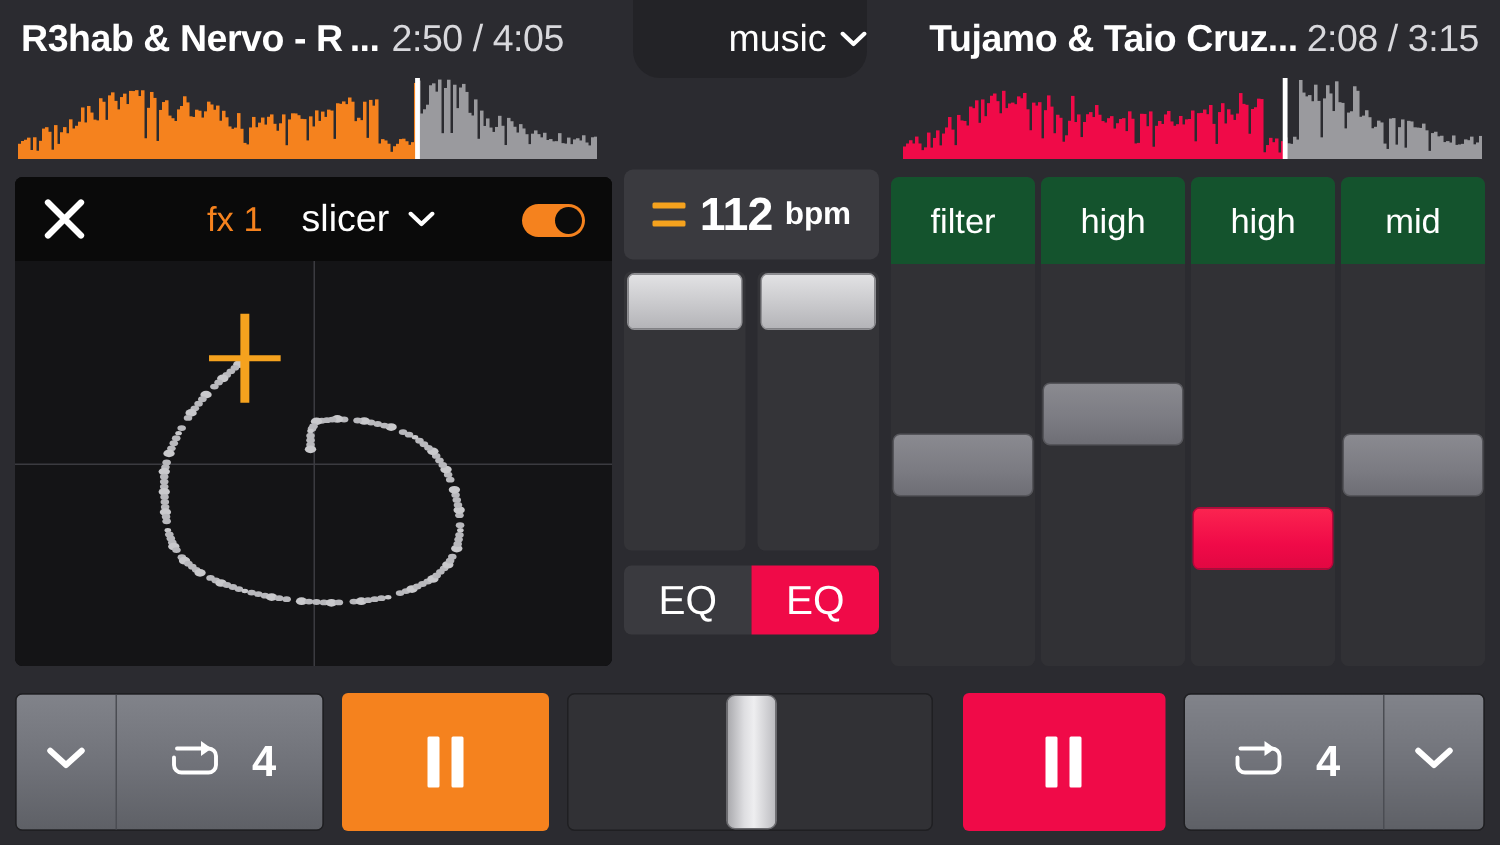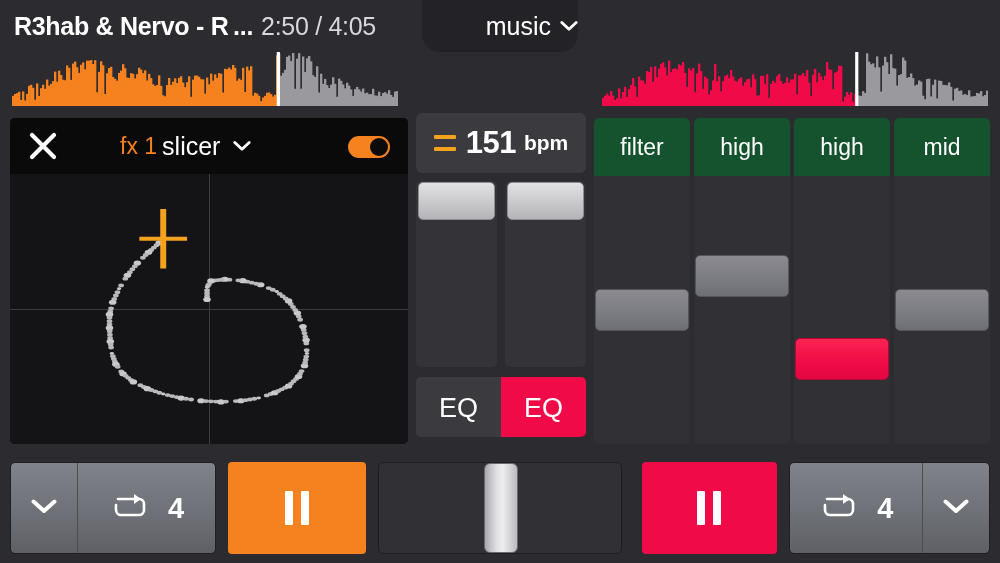--- a/index.html
+++ b/index.html
@@ -99,26 +99,26 @@
   }
   .fx-close {
     width: 66px; height: 56px;
     display: flex; align-items: center; justify-content: center;
   }
   .fx-close svg { display: block; }
   .fx-num {
     color: #f5821e;
     font-size: 23px;
     font-weight: normal;
-    margin-left: 44px;
+    margin-left: 62px;
   }
   .fx-name {
     color: #ffffff;
     font-size: 25px;
-    margin-left: 5px;
+    margin-left: 26px;
   }
   .fx-chev { margin-left: 13px; }
   .fx-toggle {
     position: absolute; right: 18px; top: 18px;
     width: 42px; height: 22px;
     background: #f5821e;
     border-radius: 11px;
   }
   .fx-toggle .knob {
     position: absolute; right: 2px; top: 2px;
@@ -188,24 +188,25 @@
   .tempo-handle {
     position: absolute; left: 2px;
     width: 77px; height: 38px;
     background: linear-gradient(to bottom, #e2e2e4 0%, #c9c9cc 55%, #b4b4b8 100%);
     border-radius: 5px;
     border: 1px solid #8e8e92;
   }
 
   .eq-row {
     position: absolute; top: 264px; left: 0;
-    width: 170px; height: 60px;
+    width: 170px; height: 46px;
     display: flex;
     border-radius: 5px;
     overflow: hidden;
+    align-items: center;
   }
   .eq-btn {
     flex: 1; height: 62px;
     display: flex; align-items: center; justify-content: center;
     color: #fff; font-size: 27px; font-weight: normal;
   }
   .eq-btn.off { background: #3a3a3f; }
   .eq-btn.on  { background: #f00a48; }
 
   
@@ -533,20 +534,24 @@
     <div class="music-tab">
       <span class="lbl">music</span>
       <span class="chev">
         <svg width="18" height="11" viewBox="0 0 18 11">
             <path d="M1.8 1.5 L9 8.3 L16.2 1.5" stroke="#ffffff" stroke-width="2.8" fill="none" stroke-linecap="round" stroke-linejoin="round"></path>
           </svg>
       </span>
     </div>
 
     <div class="deck-head right">
+      <div class="deck-title-row">
+        <span class="track-name">Tujamo &amp; Taio Cruz...</span>
+        <span class="track-time">2:08 / 3:15</span>
+      </div>
       <div class="waveform">
         <svg class="wave-svg" viewBox="0 0 386 54" preserveAspectRatio="none">
           <g id="waveB">
               <rect x="0.00" y="45.65" width="2.35" height="8.35" fill="#f00a48"></rect>
               <rect x="2.00" y="43.67" width="2.35" height="10.33" fill="#f00a48"></rect>
               <rect x="4.00" y="41.48" width="2.35" height="12.52" fill="#f00a48"></rect>
               <rect x="6.00" y="43.65" width="2.35" height="10.35" fill="#f00a48"></rect>
               <rect x="8.00" y="39.04" width="2.35" height="14.96" fill="#f00a48"></rect>
               <rect x="10.00" y="43.64" width="2.35" height="10.36" fill="#f00a48"></rect>
               <rect x="12.00" y="48.08" width="2.35" height="5.92" fill="#f00a48"></rect>
@@ -902,21 +907,21 @@
       </svg>
     </div>
   </div>
 
   <div class="center-col">
     <div class="bpm-box">
       <span class="sync-icon">
           <i></i>
           <i></i>
         </span>
-      <span class="bpm-val">151</span>
+      <span class="bpm-val">112</span>
       <span class="bpm-unit">bpm</span>
     </div>
 
     <div class="tempo-row">
       <div class="tempo-fader">
         <div class="tempo-handle" id="tempoA" style="top: 1px;"></div>
       </div>
       <div class="tempo-fader">
         <div class="tempo-handle" id="tempoB" style="top: 1px;"></div>
       </div>

